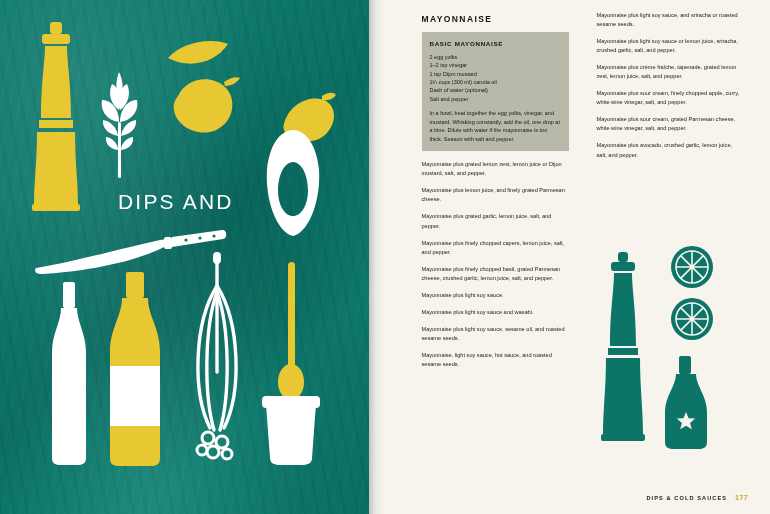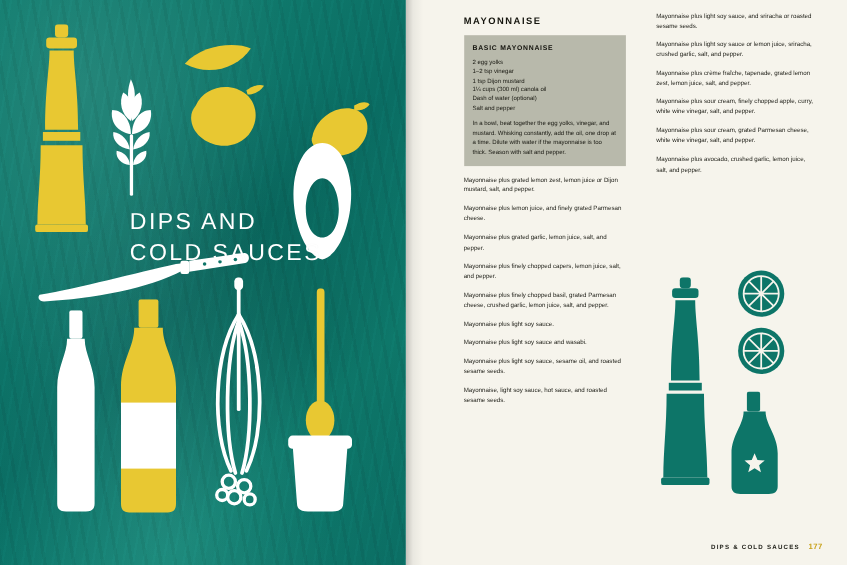--- a/index.html
+++ b/index.html
@@ -245,21 +245,20 @@
       <g>
         <rect x="36" y="0" width="7" height="108" rx="3.5" fill="#e8c832"></rect>
         <ellipse cx="39" cy="120" rx="13" ry="18" fill="#e8c832"></ellipse>
         <path d="M14 142 L64 142 L60 196 C60 201, 56 203, 50 203 L28 203 C22 203, 18 201, 18 196 Z" fill="#ffffff"></path>
         <rect x="10" y="134" width="58" height="12" rx="4" fill="#ffffff"></rect>
       </g>
     </svg>
 
     <div class="title-block">
       <span class="title-line">DIPS AND</span>
-      <span class="title-line">COLD SAUCES</span>
     </div>
   </div>
 
   <div class="right-page">
     <div class="gutter-shadow"></div>
 
     <div class="recipe-head">MAYONNAISE</div>
 
     <div class="col col-left">
       <div class="recipe-box">

